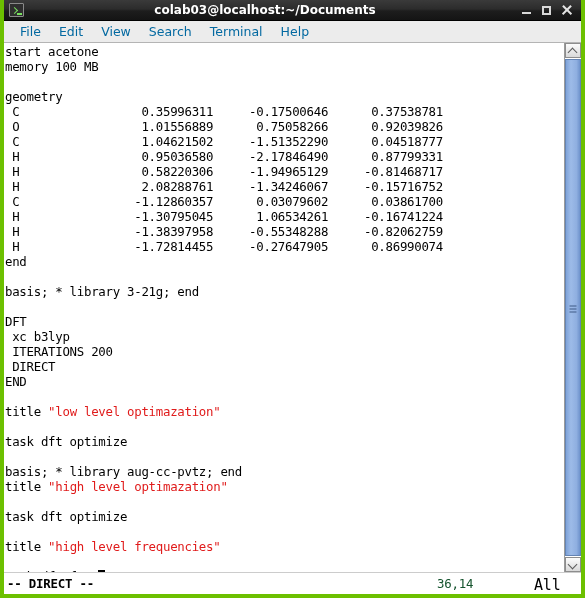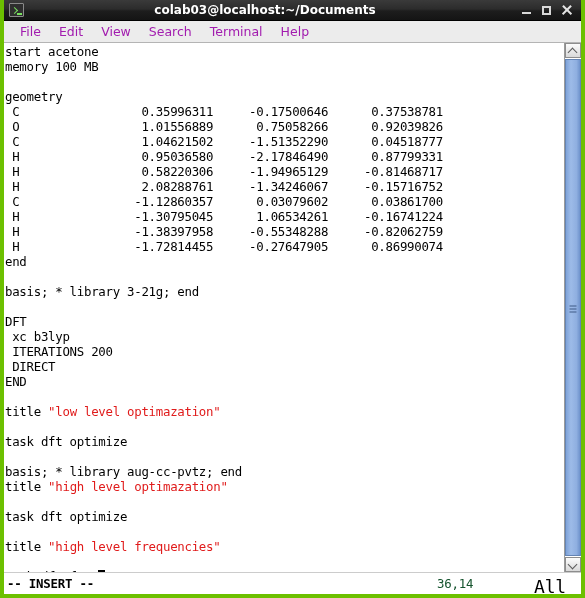--- a/index.html
+++ b/index.html
@@ -134,21 +134,21 @@
     background: #ececec;
     border-bottom: 1px solid #b4b4b4;
     display: flex;
     align-items: center;
     padding-left: 7px;
     box-sizing: border-box;
   }
   .menu-item {
     font-family: "DejaVu Sans", sans-serif;
     font-size: 12.5px;
-    color: #a21caf;
+    color: #0369a1;
     padding: 1px 9px 2px 9px;
     cursor: default;
     white-space: nowrap;
   }
 
   
   .term-area {
     flex: 1 1 auto;
     display: flex;
     flex-direction: row;
@@ -267,21 +267,21 @@
     font-family: "DejaVu Sans Mono", monospace;
     font-size: 12.4px;
     color: #14532d;
     letter-spacing: -0.2px;
   }
   .st-scroll {
     position: absolute;
     left: 530px;
     top: 3px;
     font-family: "DejaVu Sans Mono", monospace;
-    font-size: 18px;
+    font-size: 15px;
     color: #000;
     letter-spacing: -0.2px;
   }
 </style>
 </head>
 <body>
 
 <div class="window">
 
   <div class="titlebar">
@@ -352,18 +352,18 @@
               <i></i>
               <i></i>
           </div>
         </div>
       </div>
       <div class="sb-arrow sb-down"></div>
     </div>
   </div>
 
   <div class="statusbar">
-    <div class="st-mode">-- INSERT --</div>
+    <div class="st-mode">-- DIRECT --</div>
     <div class="st-pos">36,14</div>
     <div class="st-scroll">All</div>
   </div>
 
 </div>
 
 </body></html>

